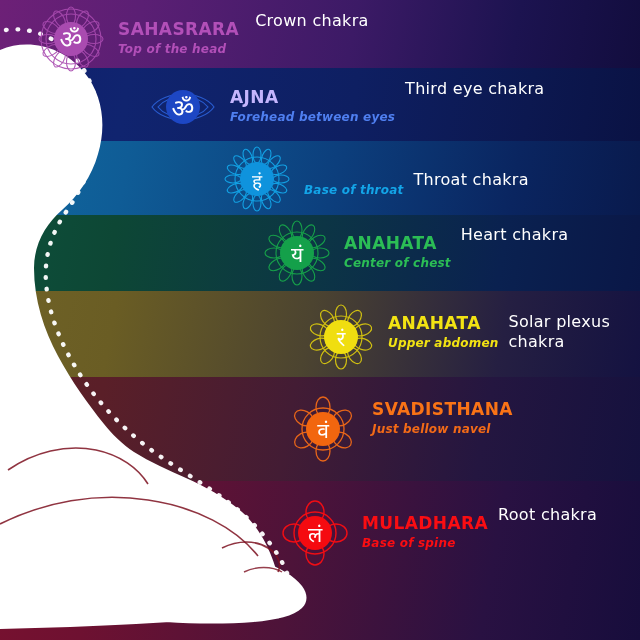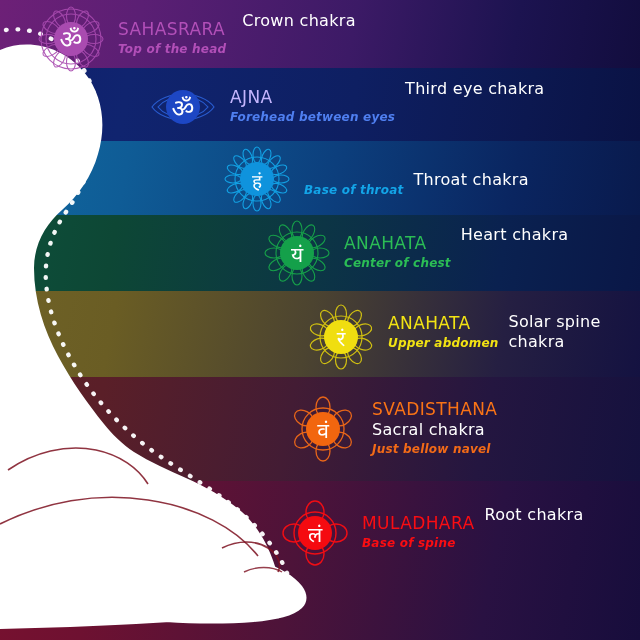--- a/index.html
+++ b/index.html
@@ -59,21 +59,21 @@
     align-items: baseline;
     margin-left: 14px;
     white-space: nowrap;
   }
   .row-text.stacked {
     flex-direction: column;
     align-items: flex-start;
   }
   .name-block { display: flex; flex-direction: column; }
   .chakra-name {
-    font-weight: normal;
+    font-weight: bold;
     font-size: 17px;
     letter-spacing: 0.4px;
     line-height: 1.15;
   }
   .chakra-sub {
     font-style: italic;
     font-weight: bold;
     font-size: 12px;
     letter-spacing: 0.2px;
     line-height: 1.5;
@@ -312,21 +312,21 @@
         </g>
         <circle cx="33" cy="33" r="17" fill="#f0de10"></circle>
         <text x="33" y="42" text-anchor="middle" font-size="21" font-family="'DejaVu Sans','Liberation Sans',sans-serif" fill="#ffffff">रं</text>
       </svg>
     </div>
     <div class="row-text">
       <div class="name-block" style="margin-top:10px;">
         <span class="chakra-name" style="color:#f2e313">ANAHATA</span>
         <span class="chakra-sub" style="color:#f2e313">Upper abdomen</span>
       </div>
-      <span class="chakra-desc" style="position:relative; top:8px;">Solar spine
+      <span class="chakra-desc" style="position:relative; top:8px;">Solar plexus
 chakra</span>
     </div>
   </div>
 
   <div class="row row-5">
     <div class="chakra-symbol">
       <svg viewBox="0 0 66 66">
         <g fill="none" stroke="#f26a17" stroke-width="1.3" opacity="0.95">
           <g>
             <ellipse cx="33" cy="11" rx="7" ry="10" transform="rotate(0 33 33)"></ellipse>
@@ -337,21 +337,20 @@
             <ellipse cx="33" cy="11" rx="7" ry="10" transform="rotate(300 33 33)"></ellipse>
           </g>
           <circle cx="33" cy="33" r="21"></circle>
         </g>
         <circle cx="33" cy="33" r="17" fill="#f2660f"></circle>
         <text x="33" y="42" text-anchor="middle" font-size="21" font-family="'DejaVu Sans','Liberation Sans',sans-serif" fill="#ffffff">वं</text>
       </svg>
     </div>
     <div class="row-text stacked">
       <span class="chakra-name" style="color:#f97316; margin-top:4px;">SVADISTHANA</span>
-      <span class="chakra-desc below">Sacral chakra</span>
       <span class="chakra-sub" style="color:#f26a17">Just bellow navel</span>
     </div>
   </div>
 
   <div class="row row-6">
     <div class="chakra-symbol">
       <svg viewBox="0 0 66 66">
         <g fill="none" stroke="#fa0d12" stroke-width="1.4" opacity="0.95">
           <g>
             <ellipse cx="33" cy="12" rx="9" ry="11" transform="rotate(0 33 33)"></ellipse>

